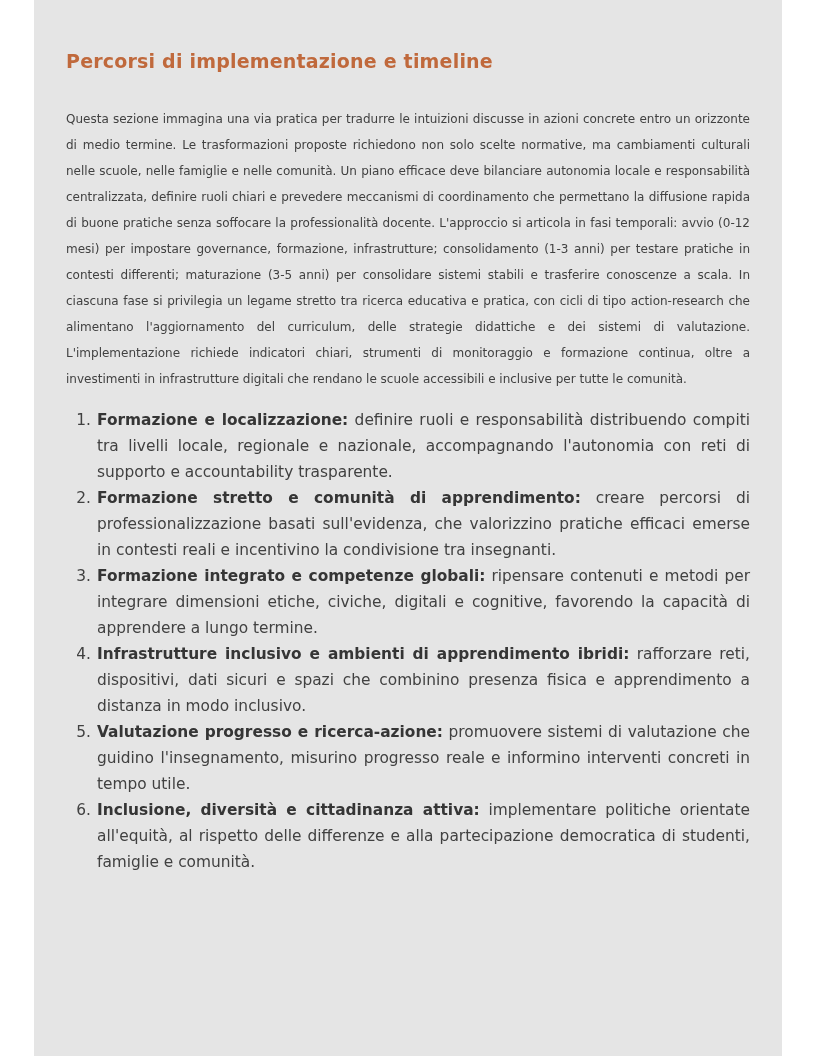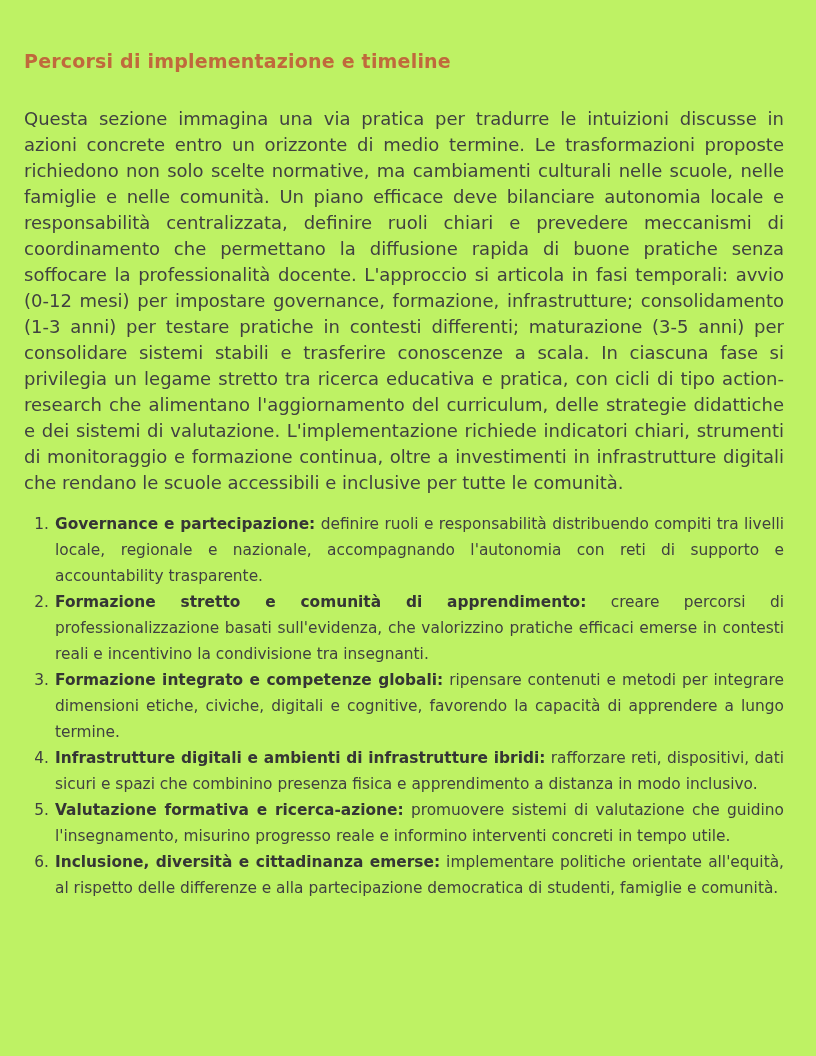--- a/index.html
+++ b/index.html
@@ -2,41 +2,41 @@
 <html><head>
 <meta charset="utf-8">
 <style>
   html, body {
     margin: 0;
     padding: 0;
     background: #ffffff;
   }
   .page {
     position: relative;
-    width: 816px;
+    width: 748px;
     height: 1056px;
     margin: 0 auto;
-    background: #bef264;
+    background: #e5e5e5;
     box-sizing: border-box;
-    padding: 50px 32px 40px 24px;
+    padding: 50px 32px 40px 32px;
     font-family: "DejaVu Sans", "Liberation Sans", sans-serif;
     color: #3f3f3f;
     overflow: hidden;
   }
   .doc-title {
     margin: 0 0 33px 0;
     font-size: 19px;
     line-height: 23px;
     font-weight: 700;
     letter-spacing: 0.2px;
     color: #c0693c;
   }
   .intro-paragraph {
     margin: 0;
-    font-size: 18px;
+    font-size: 12px;
     line-height: 26px;
     text-align: justify;
     color: #414141;
   }
   .implementation-list {
     margin: 15px 0 0 0;
     padding: 0 0 0 31px;
     list-style: none;
   }
   .implementation-list li {
@@ -63,43 +63,43 @@
 
 <div class="page">
 
   <h1 class="doc-title">Percorsi di implementazione e timeline</h1>
 
   <p class="intro-paragraph">Questa sezione immagina una via pratica per tradurre le intuizioni discusse in azioni concrete entro un orizzonte di medio termine. Le trasformazioni proposte richiedono non solo scelte normative, ma cambiamenti culturali nelle scuole, nelle famiglie e nelle comunità. Un piano efficace deve bilanciare autonomia locale e responsabilità centralizzata, definire ruoli chiari e prevedere meccanismi di coordinamento che permettano la diffusione rapida di buone pratiche senza soffocare la professionalità docente. L'approccio si articola in fasi temporali: avvio (0-12 mesi) per impostare governance, formazione, infrastrutture; consolidamento (1-3 anni) per testare pratiche in contesti differenti; maturazione (3-5 anni) per consolidare sistemi stabili e trasferire conoscenze a scala. In ciascuna fase si privilegia un legame stretto tra ricerca educativa e pratica, con cicli di tipo action-research che alimentano l'aggiornamento del curriculum, delle strategie didattiche e dei sistemi di valutazione. L'implementazione richiede indicatori chiari, strumenti di monitoraggio e formazione continua, oltre a investimenti in infrastrutture digitali che rendano le scuole accessibili e inclusive per tutte le comunità.</p>
 
   <ol class="implementation-list">
     <li>
       <span class="marker">1.</span>
-      <span class="lead">Governance e partecipazione:</span>
+      <span class="lead">Formazione e localizzazione:</span>
       <span class="rest">definire ruoli e responsabilità distribuendo compiti tra livelli locale, regionale e nazionale, accompagnando l'autonomia con reti di supporto e accountability trasparente.</span>
     </li>
     <li>
       <span class="marker">2.</span>
       <span class="lead">Formazione stretto e comunità di apprendimento:</span>
       <span class="rest">creare percorsi di professionalizzazione basati sull'evidenza, che valorizzino pratiche efficaci emerse in contesti reali e incentivino la condivisione tra insegnanti.</span>
     </li>
     <li>
       <span class="marker">3.</span>
       <span class="lead">Formazione integrato e competenze globali:</span>
       <span class="rest">ripensare contenuti e metodi per integrare dimensioni etiche, civiche, digitali e cognitive, favorendo la capacità di apprendere a lungo termine.</span>
     </li>
     <li>
       <span class="marker">4.</span>
-      <span class="lead">Infrastrutture digitali e ambienti di infrastrutture ibridi:</span>
+      <span class="lead">Infrastrutture inclusivo e ambienti di apprendimento ibridi:</span>
       <span class="rest">rafforzare reti, dispositivi, dati sicuri e spazi che combinino presenza fisica e apprendimento a distanza in modo inclusivo.</span>
     </li>
     <li>
       <span class="marker">5.</span>
-      <span class="lead">Valutazione formativa e ricerca-azione:</span>
+      <span class="lead">Valutazione progresso e ricerca-azione:</span>
       <span class="rest">promuovere sistemi di valutazione che guidino l'insegnamento, misurino progresso reale e informino interventi concreti in tempo utile.</span>
     </li>
     <li>
       <span class="marker">6.</span>
-      <span class="lead">Inclusione, diversità e cittadinanza emerse:</span>
+      <span class="lead">Inclusione, diversità e cittadinanza attiva:</span>
       <span class="rest">implementare politiche orientate all'equità, al rispetto delle differenze e alla partecipazione democratica di studenti, famiglie e comunità.</span>
     </li>
   </ol>
 
 </div>
 
 </body></html>

